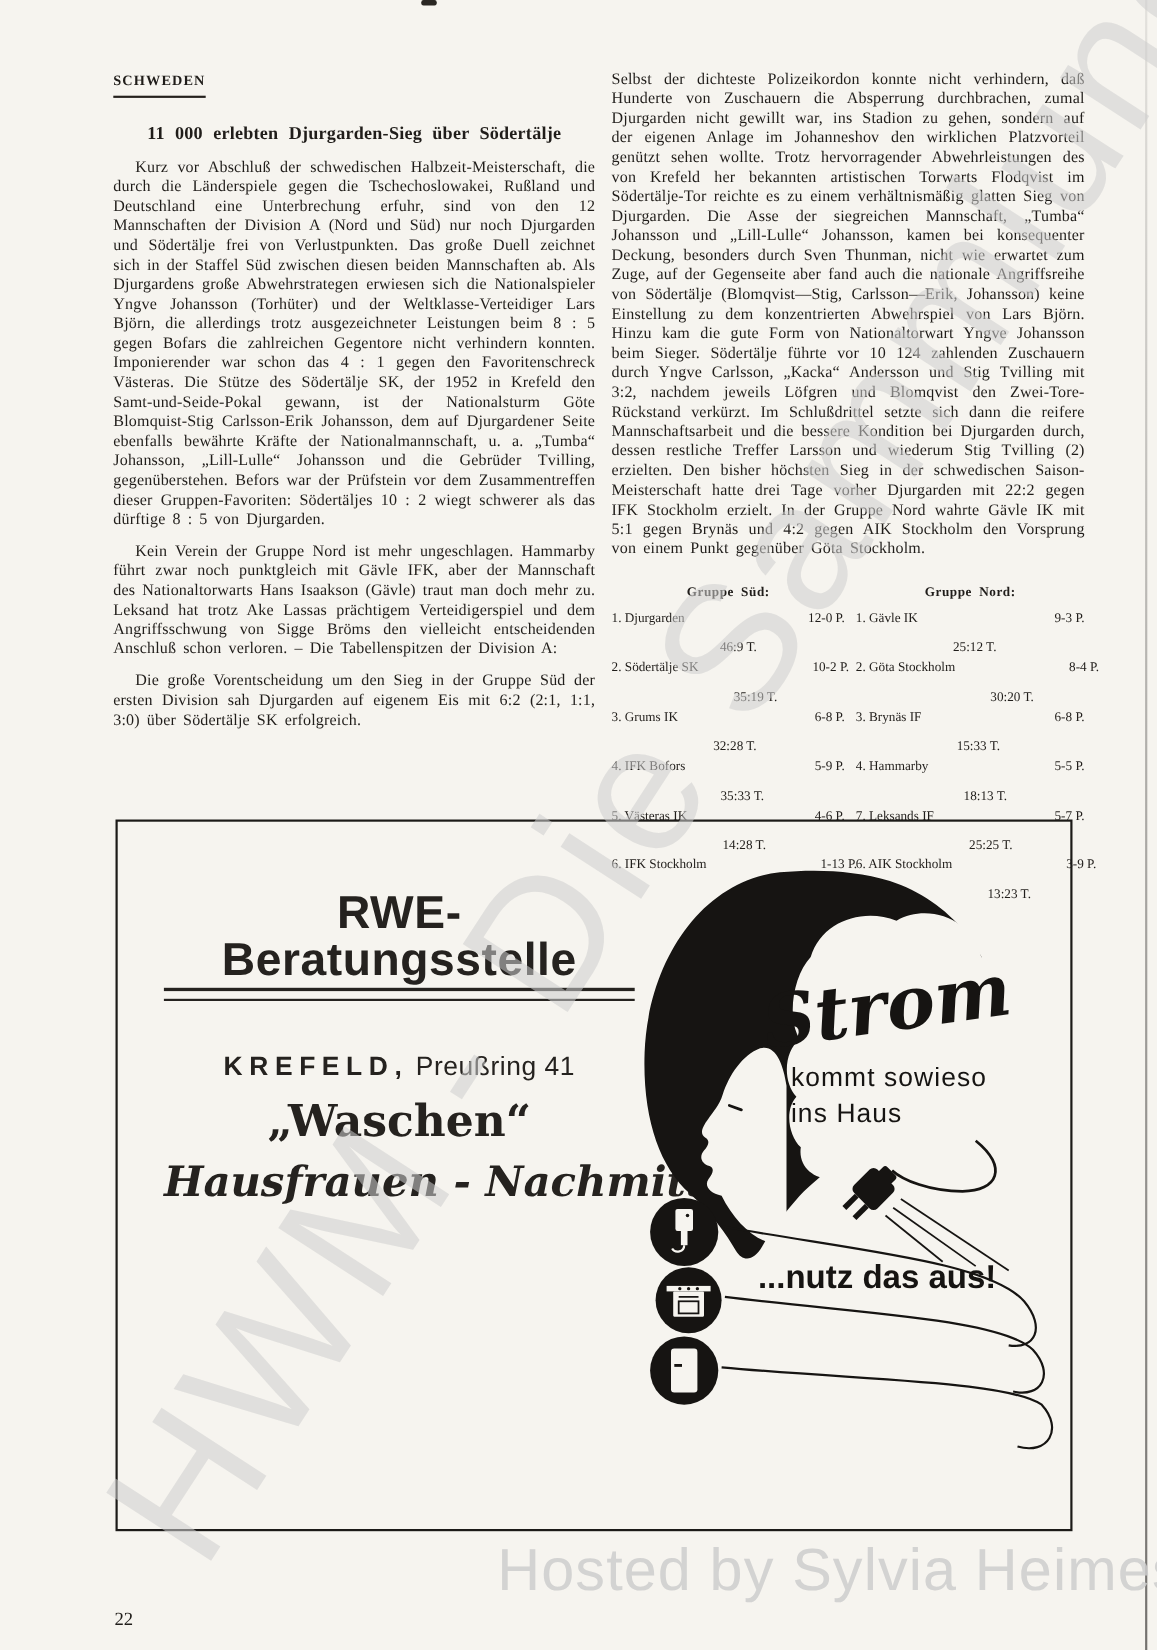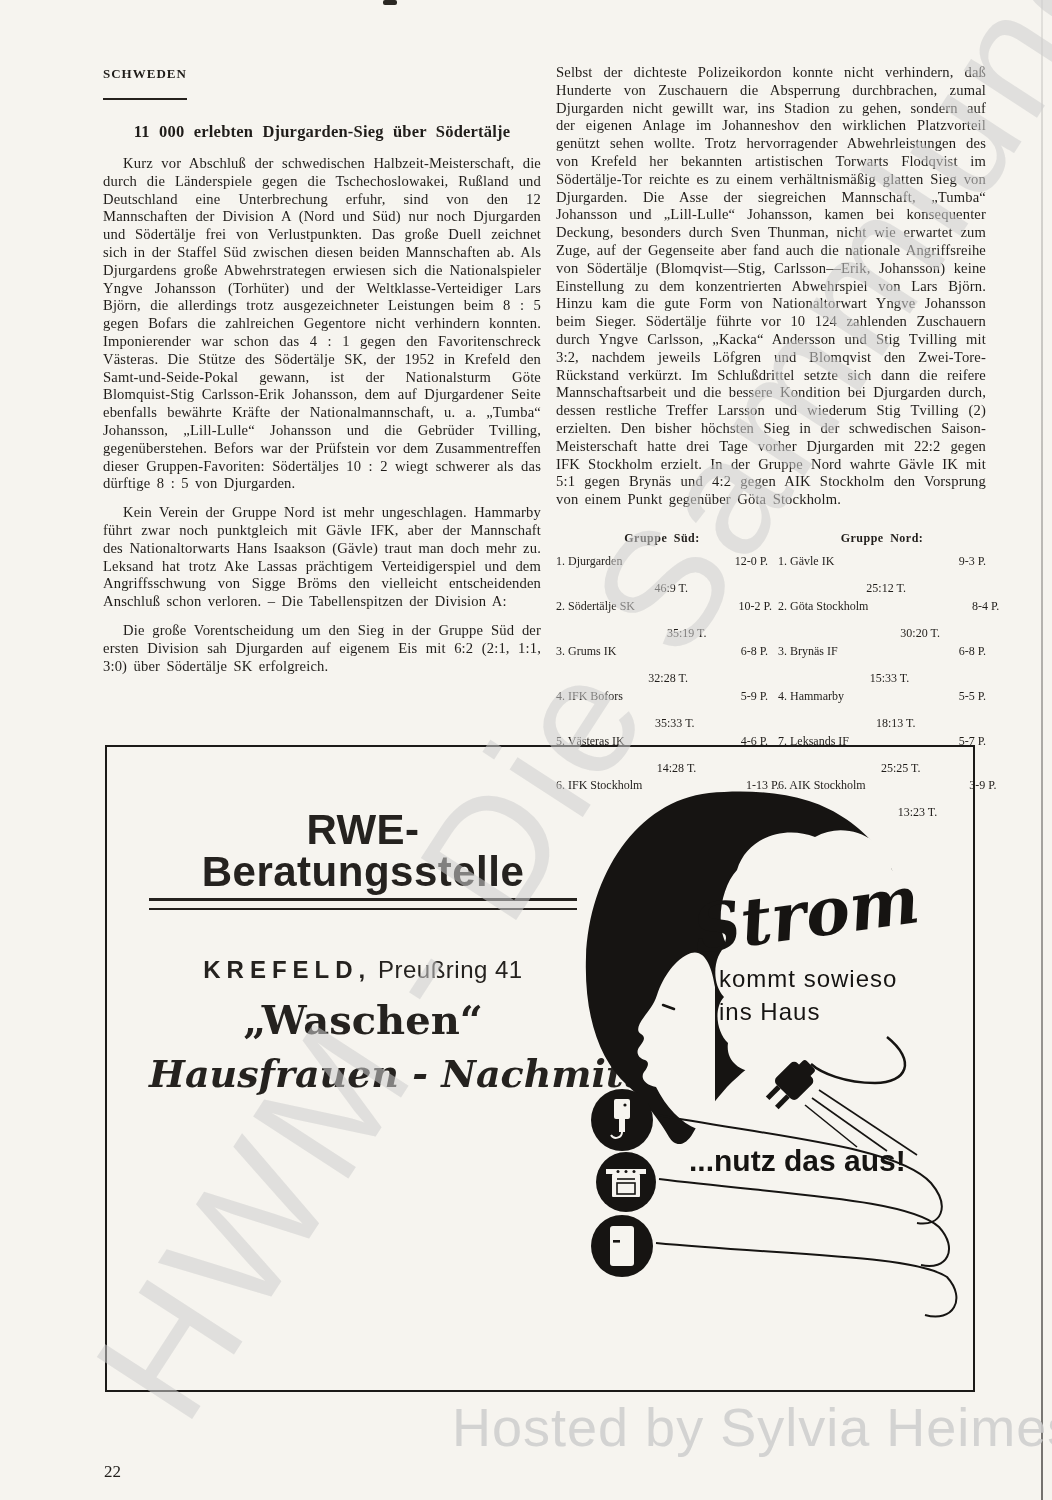--- a/index.html
+++ b/index.html
@@ -9,21 +9,21 @@
     font-family:"Liberation Serif", serif;
     color:#201d1a;
   }
   .page{position:absolute;inset:0;}
   
   .col{position:absolute;top:64px;}
   .col-left{left:103px;width:438px;}
   .col-right{left:556px;width:430px;}
   .kicker{
     display:inline-block;font-weight:bold;font-size:13px;letter-spacing:1px;
-    border-bottom:2px solid #25211d;padding-bottom:16px;text-align:center;
+    border-bottom:2px solid #25211d;padding-bottom:6px;text-align:center;
   }
   .headline{
     margin-top:22px;text-align:center;font-weight:bold;font-size:16.5px;
     word-spacing:5px;letter-spacing:.2px;line-height:20px;
   }
   .para{
     margin-top:11px;text-align:justify;font-size:14.6px;line-height:17.8px;
     word-spacing:2.6px;letter-spacing:.15px;
   }
   .para.indent{text-indent:20px;}

